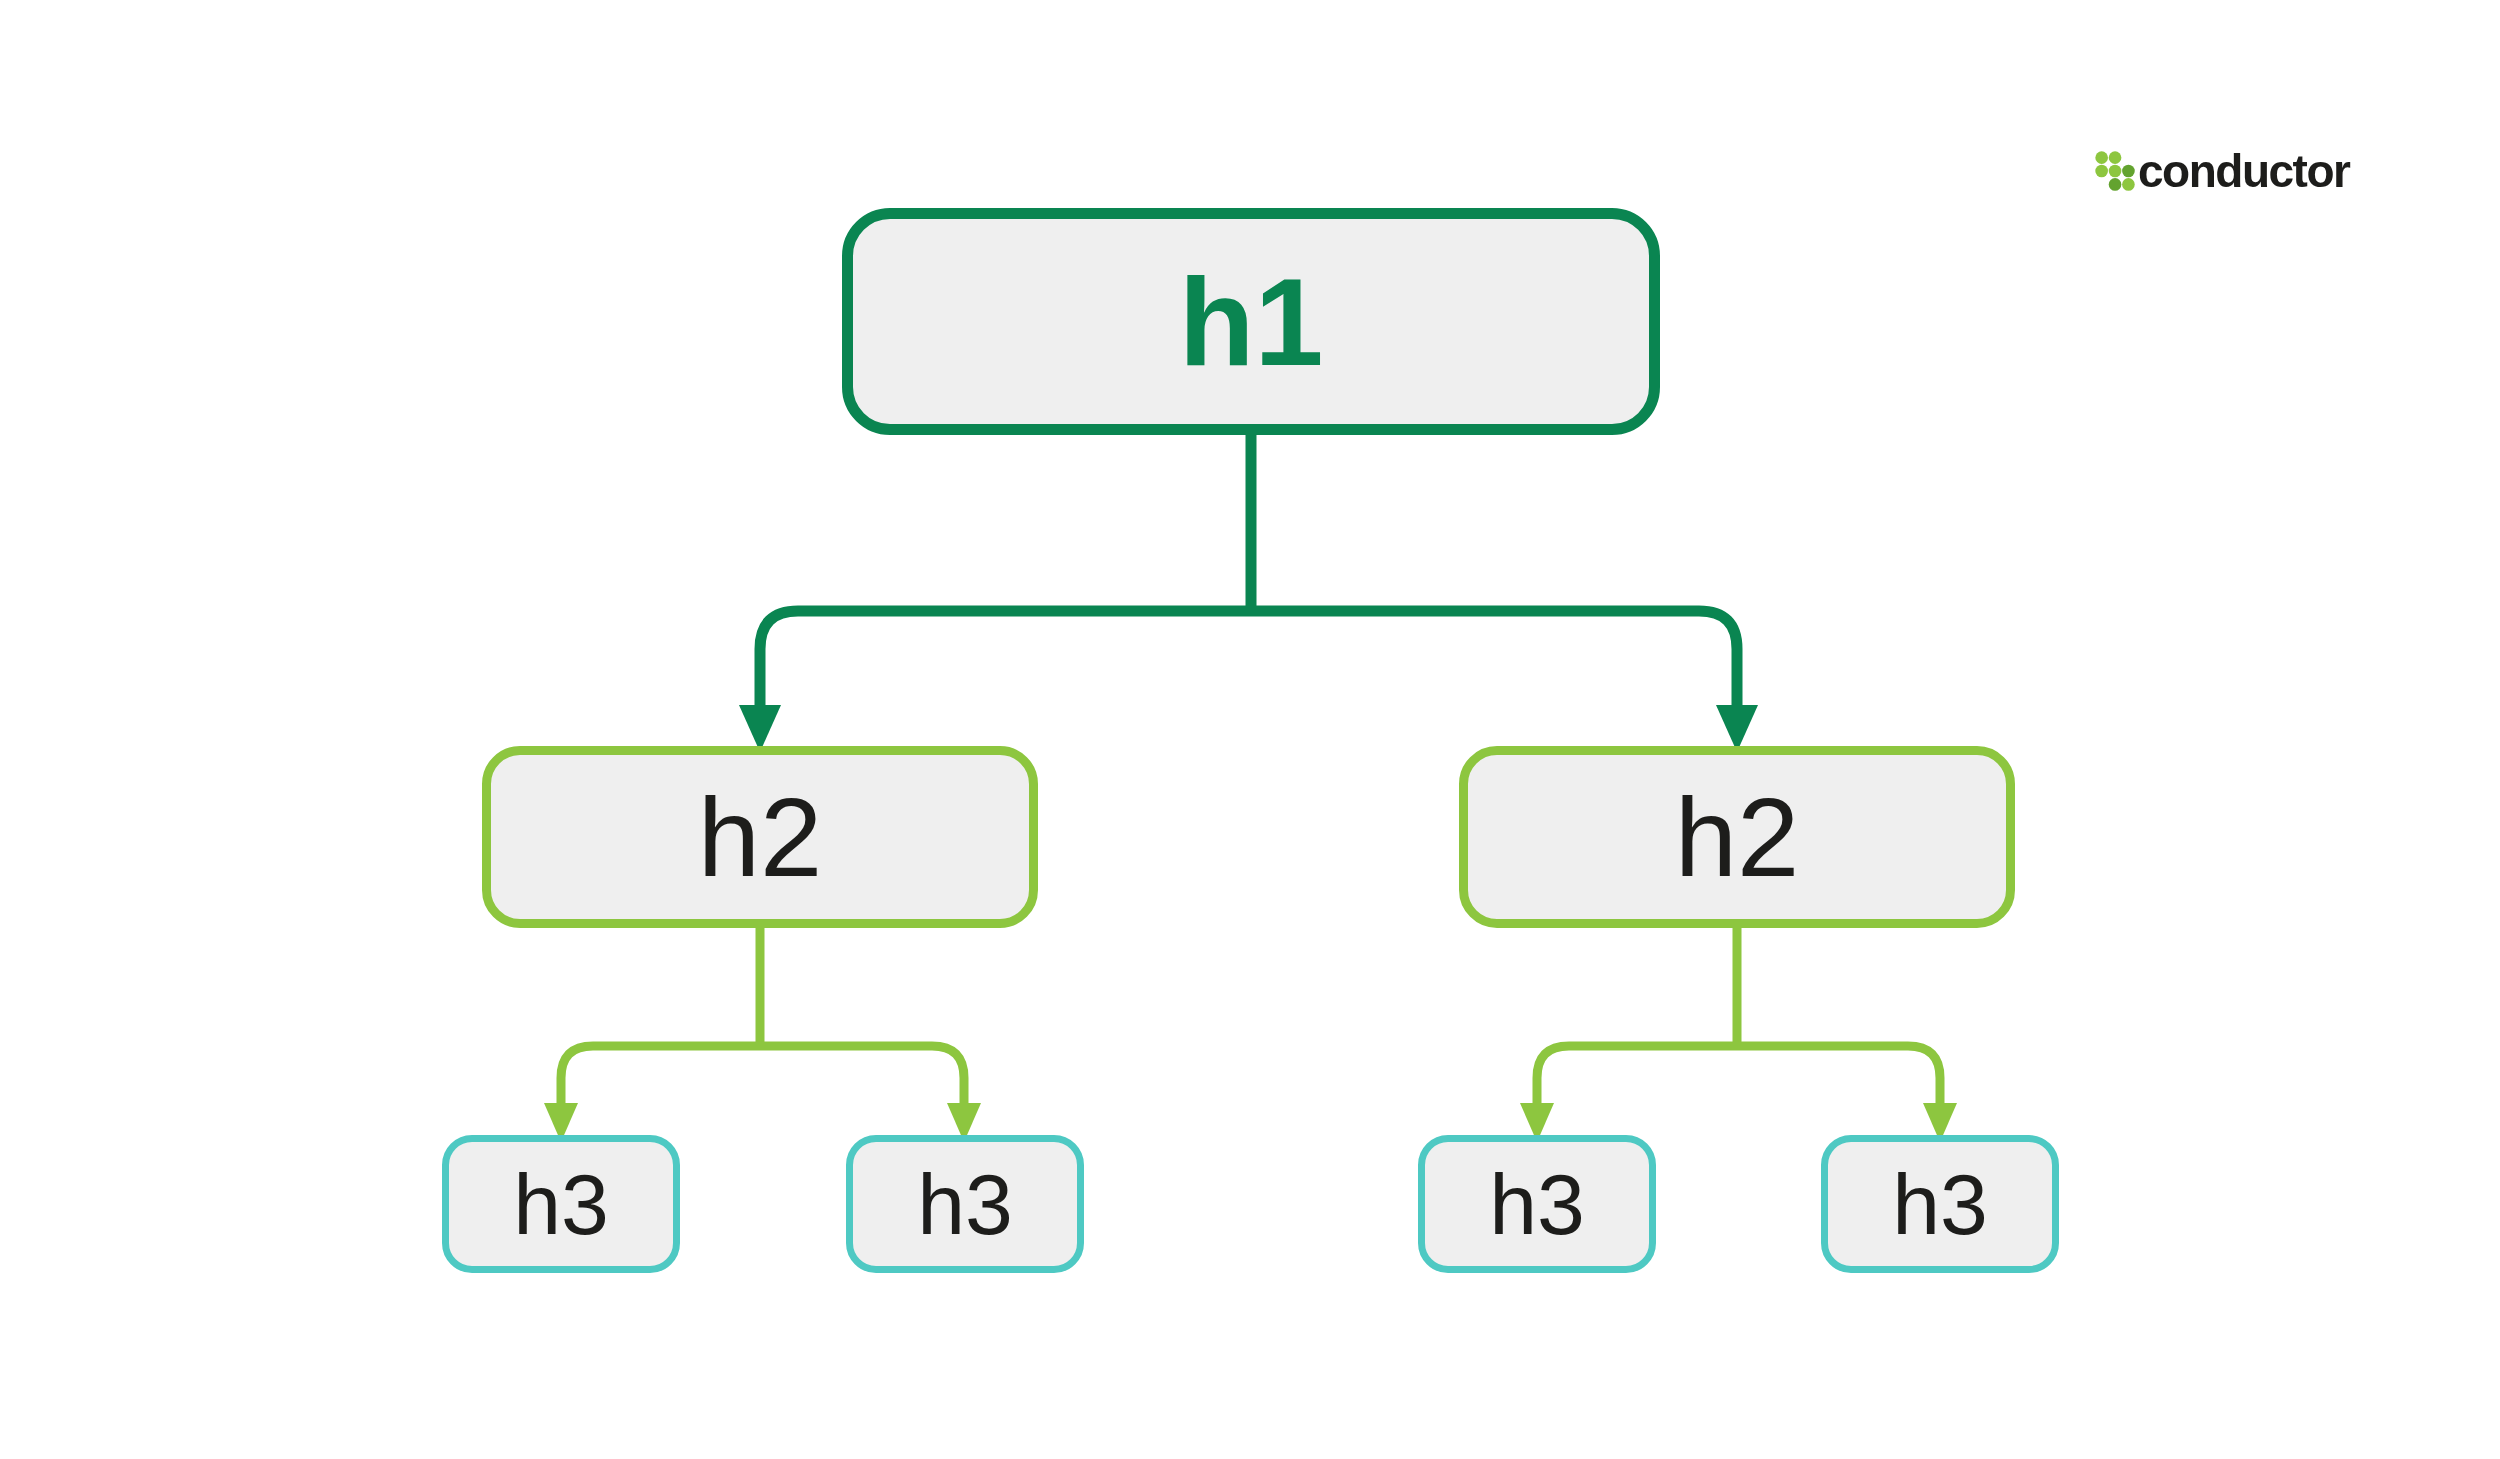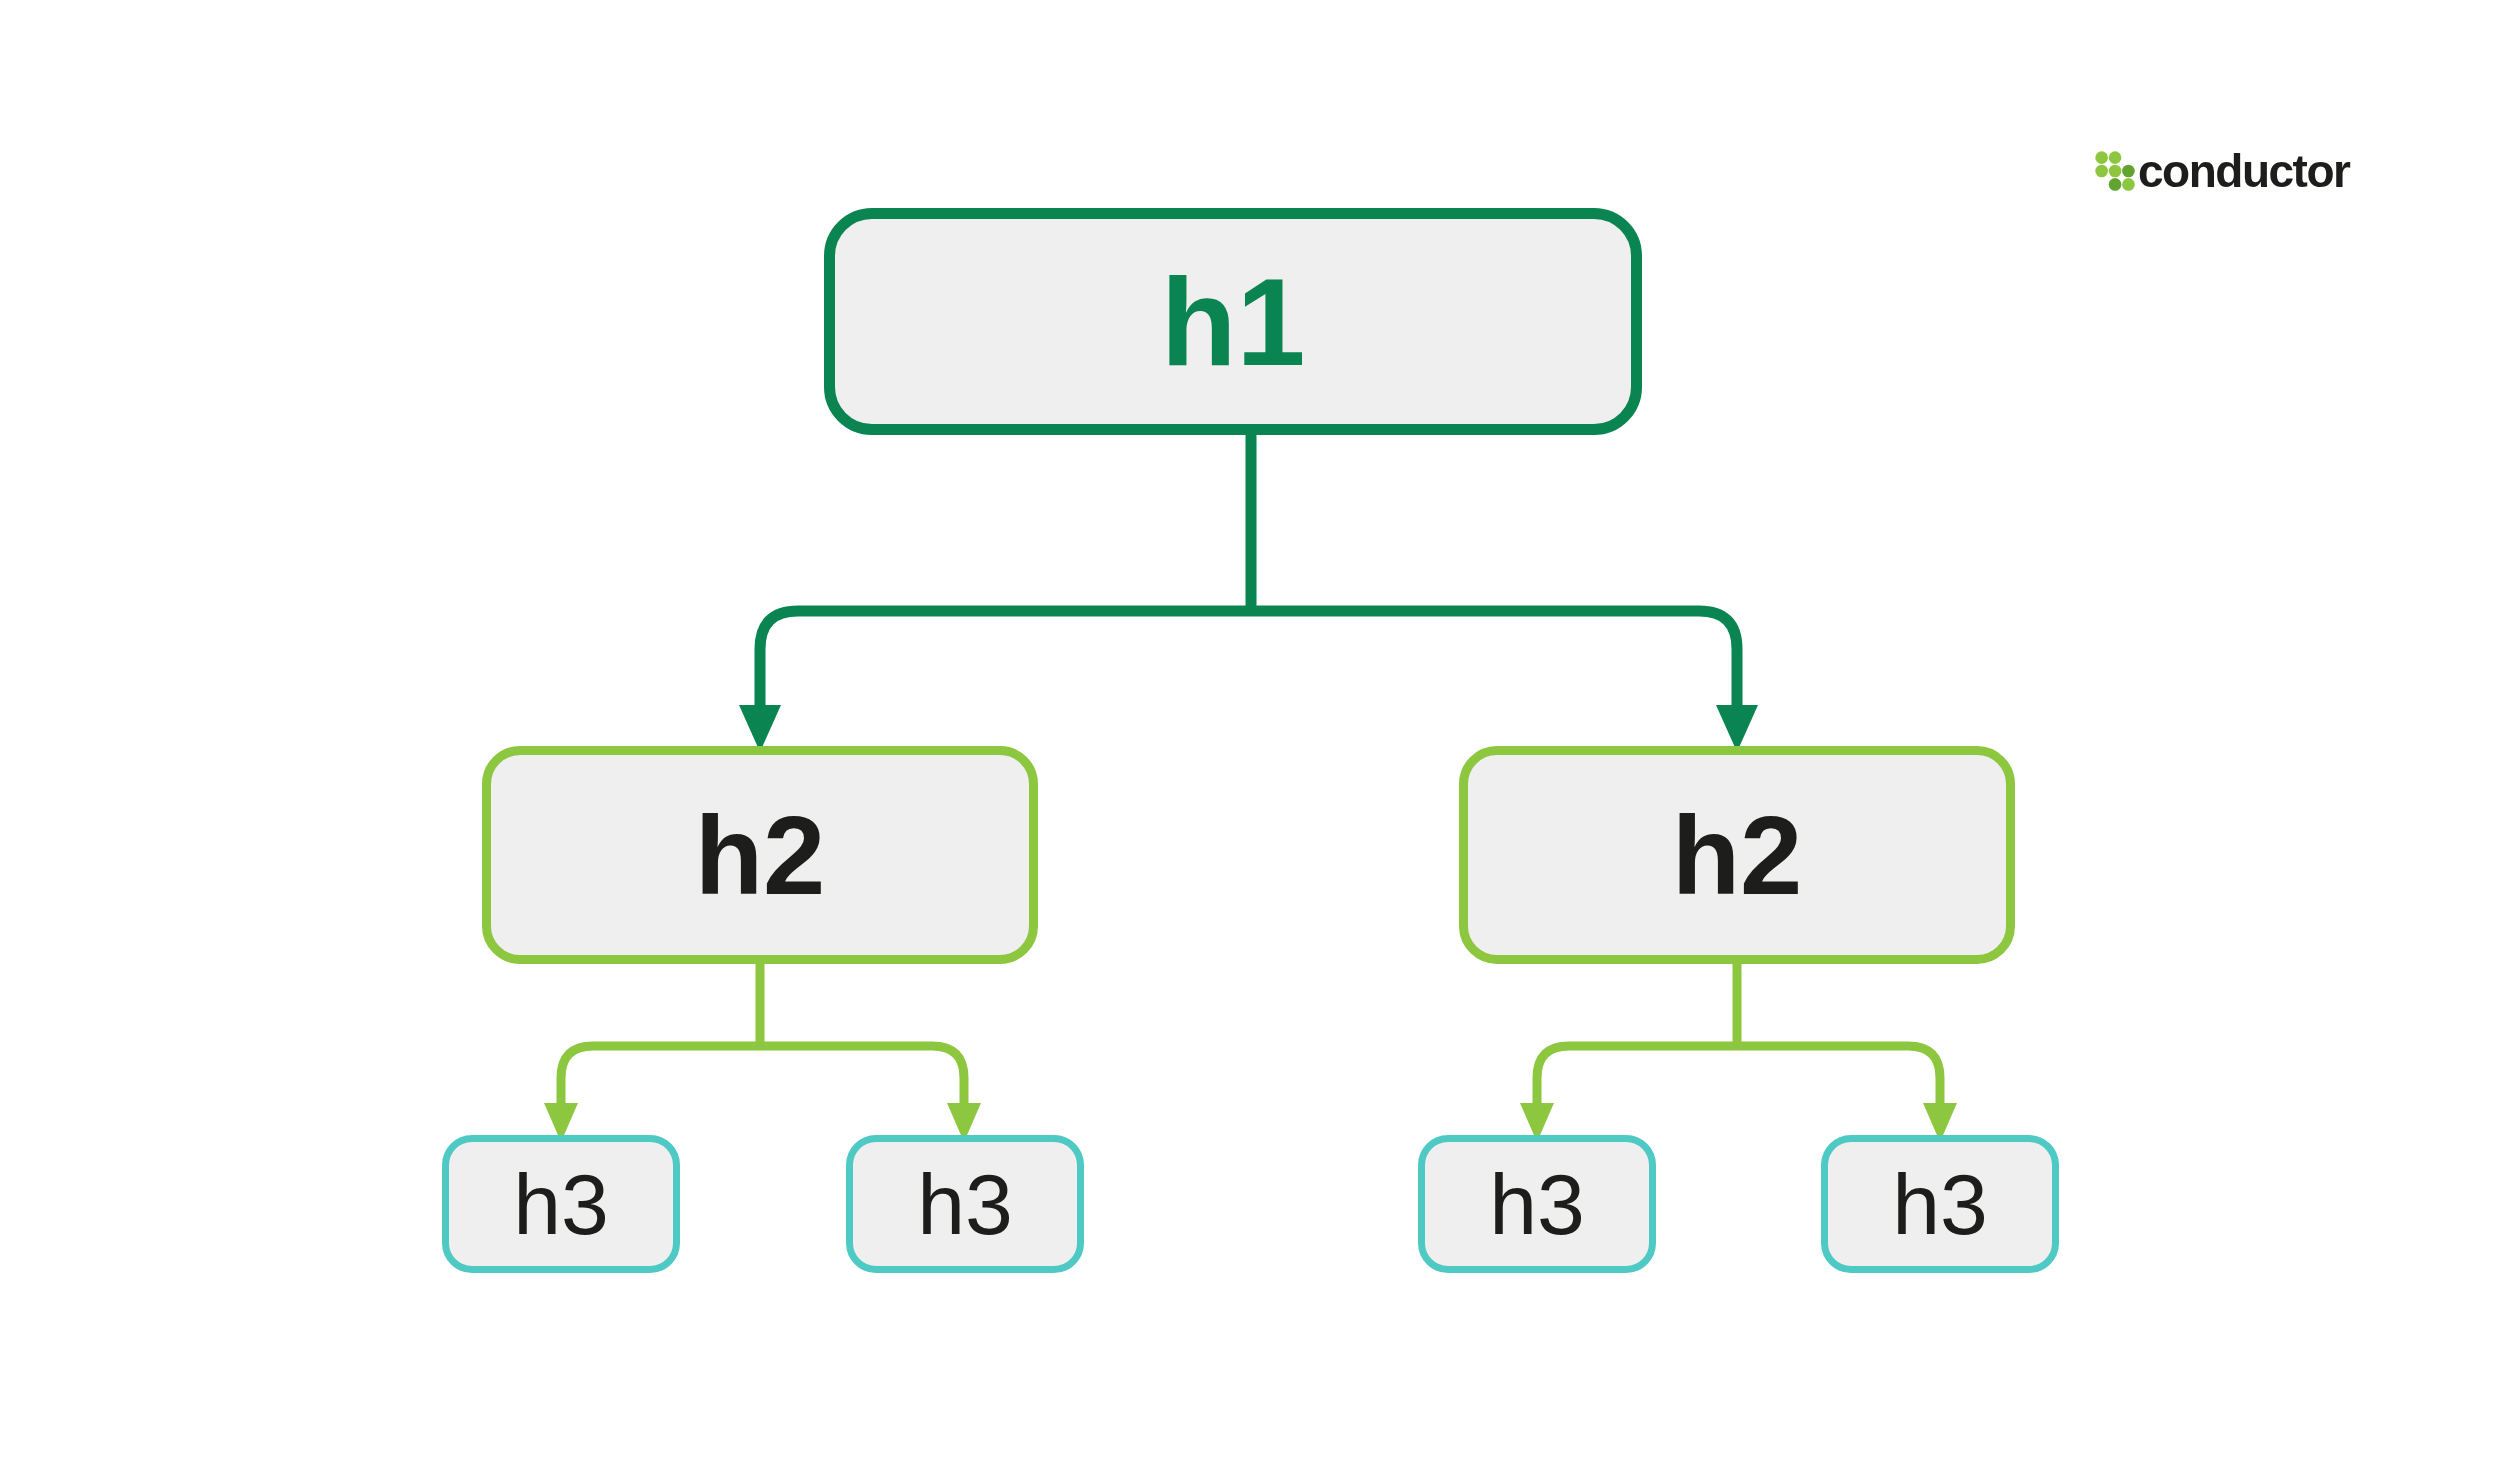--- a/index.html
+++ b/index.html
@@ -37,31 +37,31 @@
   
   .node {
     position: absolute;
     background: var(--node-fill);
     display: flex;
     align-items: center;
     justify-content: center;
     color: var(--text-dark);
   }
   .node-h1 {
-    left: 824px; top: 208px; width: 818px; height: 227px;
+    left: 842px; top: 208px; width: 818px; height: 227px;
     border: 11px solid var(--green-dark);
     border-radius: 48px;
     font-size: 124px; font-weight: 700;
     color: var(--green-dark);
   }
   .node-h2 {
-    top: 746px; width: 556px; height: 218px;
+    top: 746px; width: 556px; height: 182px;
     border: 9px solid var(--green-lime);
     border-radius: 38px;
-    font-size: 112px; font-weight: 700;
+    font-size: 112px; font-weight: 400;
   }
   .node-h2-left  { left: 482px; }
   .node-h2-right { left: 1459px; }
   .node-h3 {
     top: 1135px; width: 238px; height: 138px;
     border: 7px solid var(--teal);
     border-radius: 30px;
     font-size: 86px; font-weight: 400;
   }
   .node-h3-a { left: 442px; }

